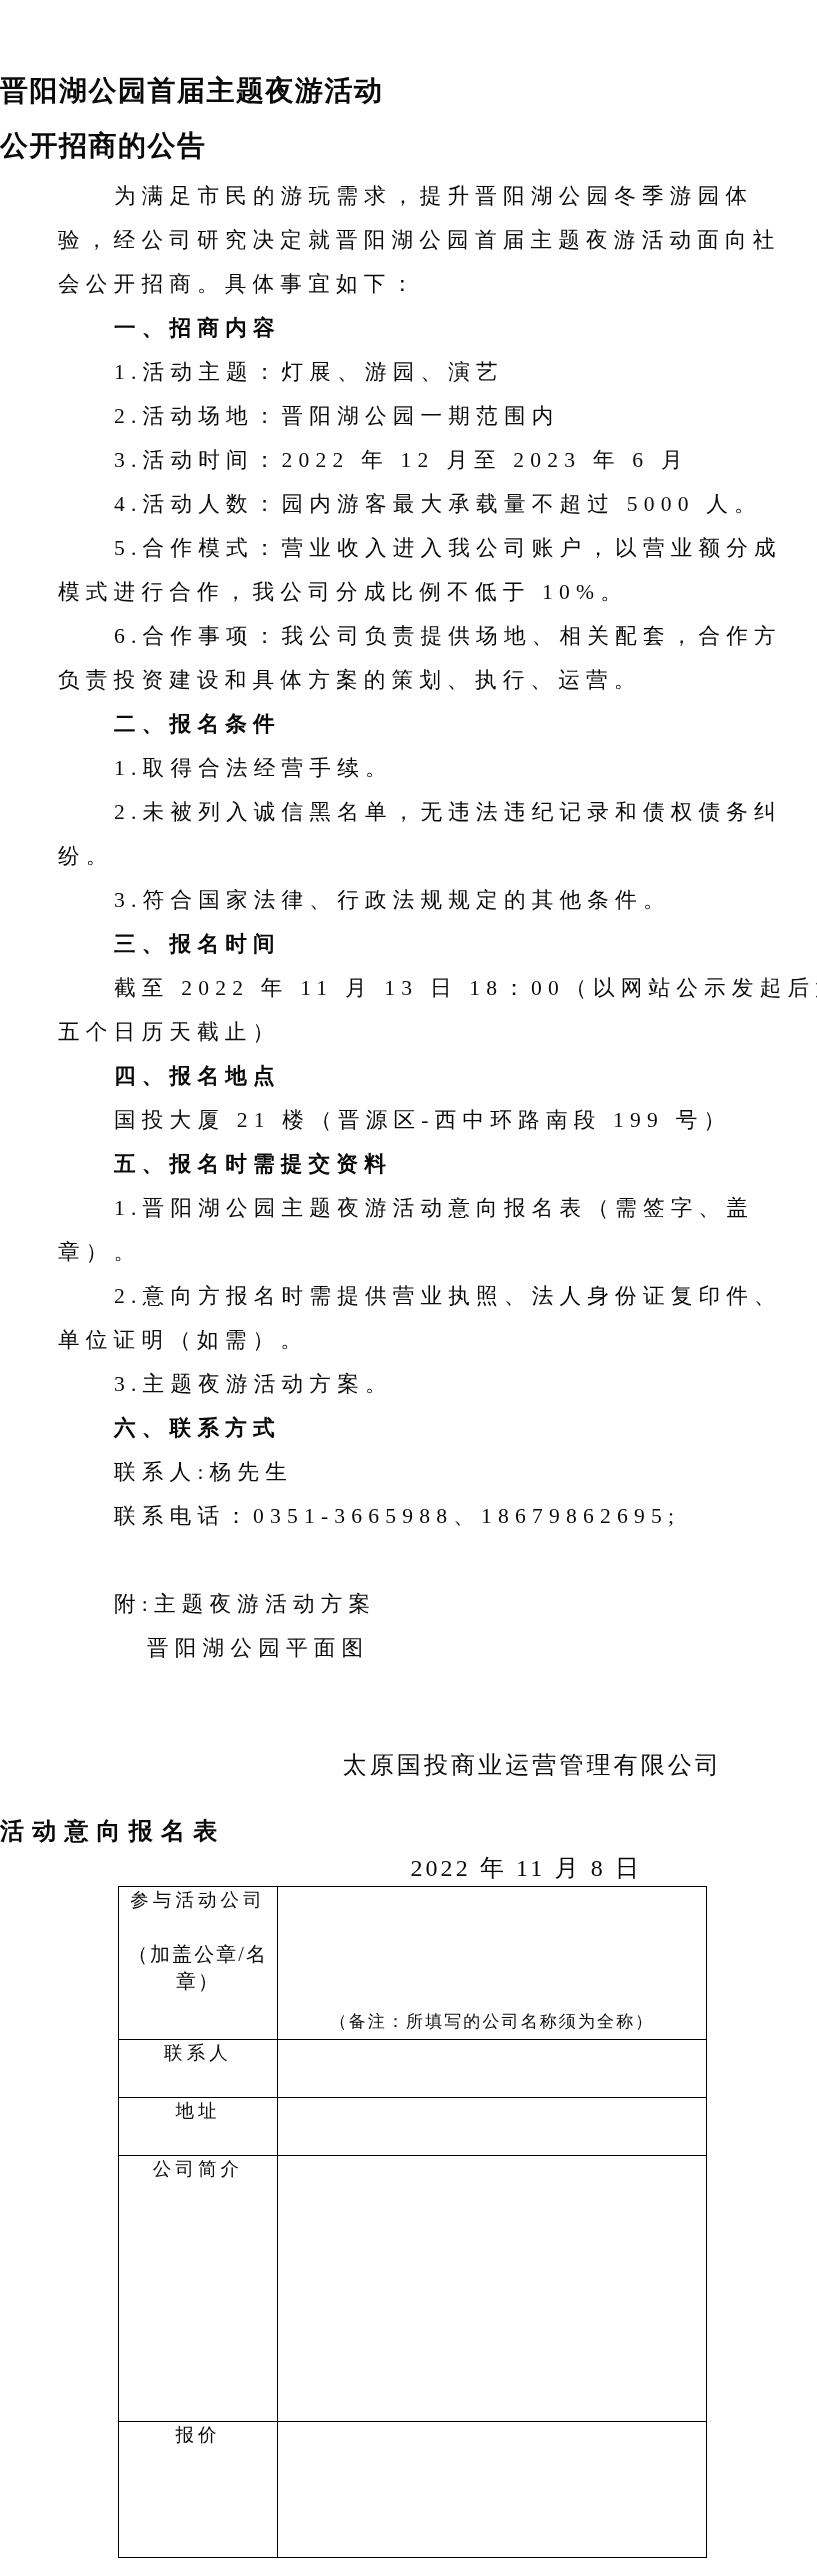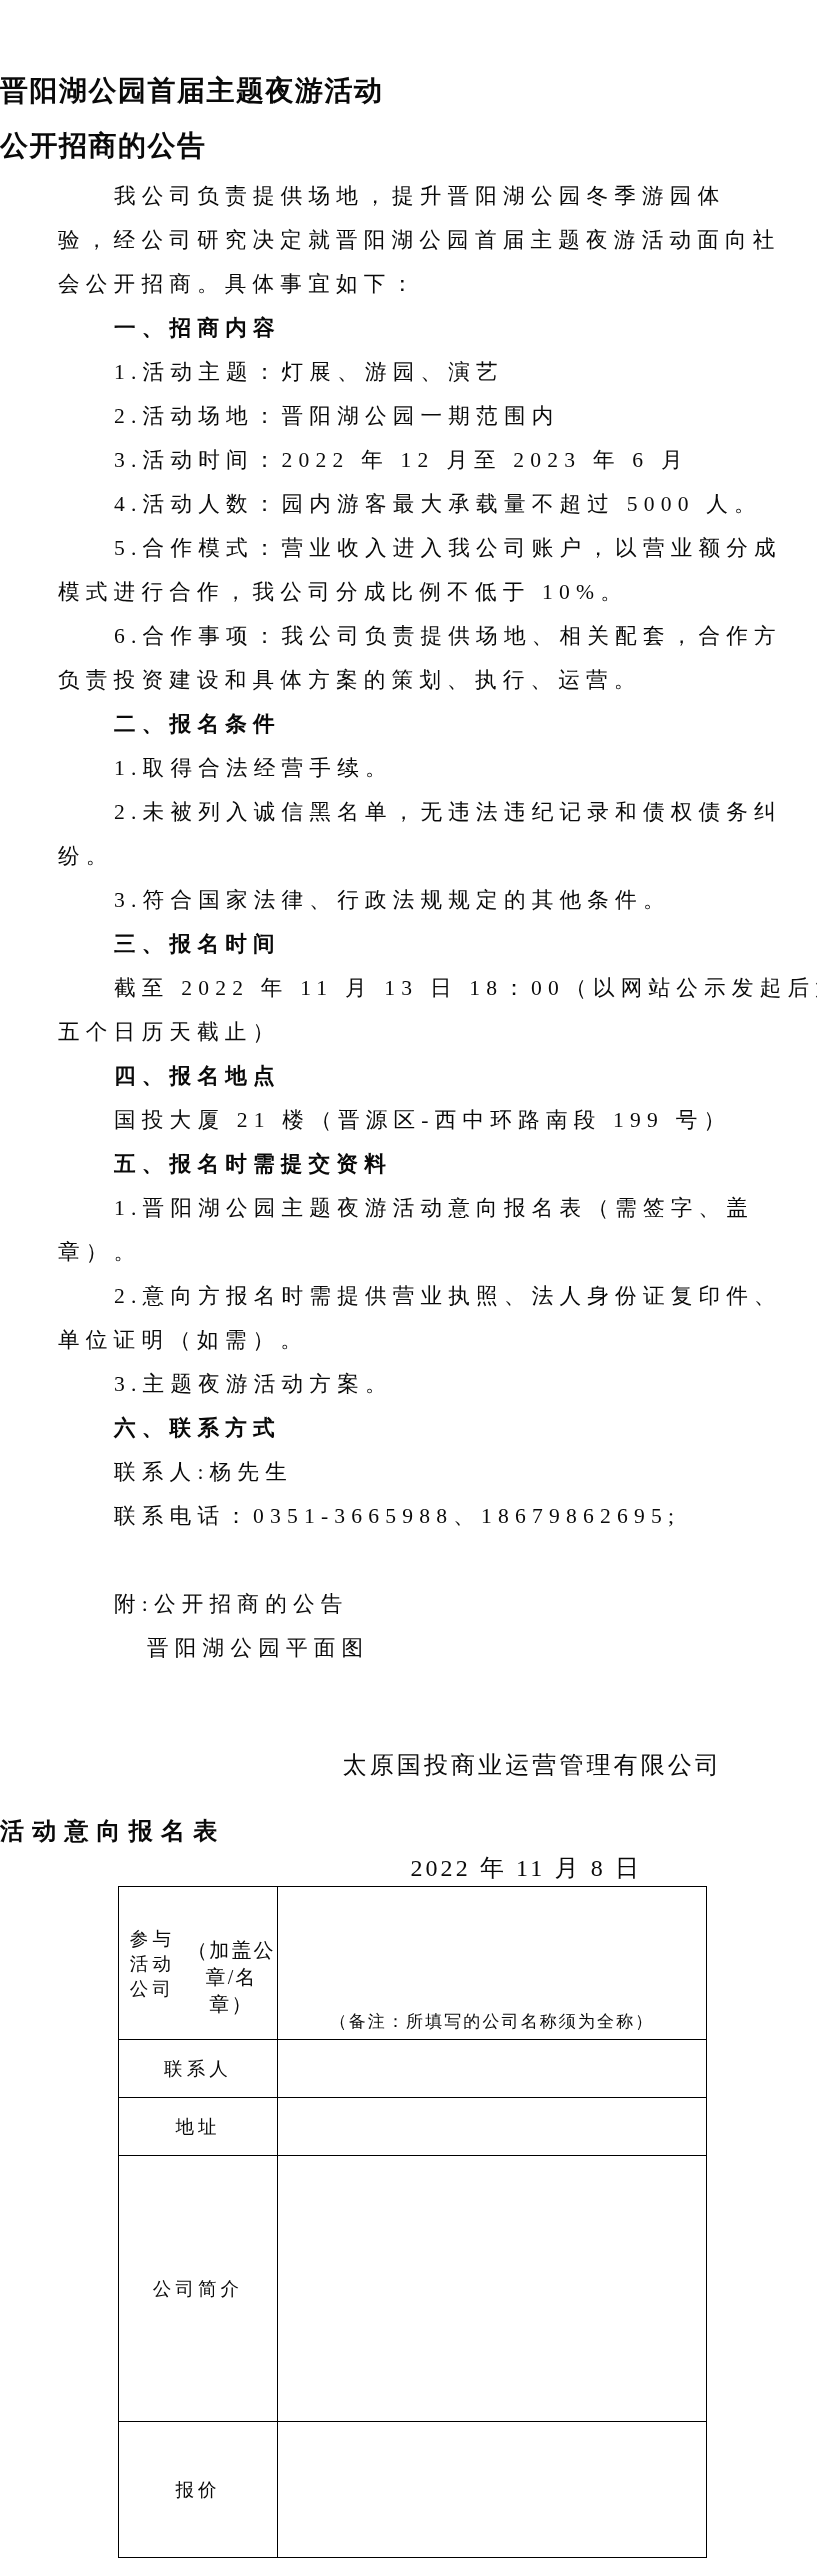--- a/index.html
+++ b/index.html
@@ -17,39 +17,39 @@
   
   .sig{position:absolute;font-size:24px;letter-spacing:3.1px;white-space:nowrap;}
   .sig.company{top:1749px;right:96px;}
   .sig.date{top:1852px;right:176px;}
   
   .form-title{position:absolute;top:1815px;left:0;width:100%;
               font-size:24px;font-weight:600;letter-spacing:8.2px;}
   .ftable{position:absolute;top:1886px;left:118px;width:589px;border:1px solid #000;border-bottom:none;box-sizing:border-box;}
   .trow{display:flex;border-bottom:1px solid #000;}
   .tcell-l{width:159px;border-right:1px solid #000;box-sizing:border-box;
-           display:flex;flex-direction:row;align-items:center;justify-content:center;
+           display:flex;flex-direction:column;align-items:center;
            font-size:18.5px;letter-spacing:4.1px;text-align:center;}
   .tcell-l .lab2{margin-top:29px;font-size:20px;letter-spacing:2.1px;}
   .tcell-r{flex:1;position:relative;}
   .cell-note{position:absolute;bottom:6.2px;left:0;width:100%;text-align:center;
              font-size:17px;letter-spacing:2.1px;}
 </style>
 </head>
 <body>
 
 <div class="page">
 
   <div class="doc-title">
     <div>晋阳湖公园首届主题夜游活动</div>
     <div>公开招商的公告</div>
   </div>
 
   <div class="doc-lines" id="doc-lines">
-      <div class="dline i2">我公司负责提供场地，提升晋阳湖公园冬季游园体</div>
+      <div class="dline i2">为满足市民的游玩需求，提升晋阳湖公园冬季游园体</div>
       <div class="dline">验，经公司研究决定就晋阳湖公园首届主题夜游活动面向社</div>
       <div class="dline">会公开招商。具体事宜如下：</div>
       <div class="dline i2 b">一、招商内容</div>
       <div class="dline i2">1.活动主题：灯展、游园、演艺</div>
       <div class="dline i2">2.活动场地：晋阳湖公园一期范围内</div>
       <div class="dline i2">3.活动时间：2022 年 12 月至 2023 年 6 月</div>
       <div class="dline i2">4.活动人数：园内游客最大承载量不超过 5000 人。</div>
       <div class="dline i2">5.合作模式：营业收入进入我公司账户，以营业额分成</div>
       <div class="dline">模式进行合作，我公司分成比例不低于 10%。</div>
       <div class="dline i2">6.合作事项：我公司负责提供场地、相关配套，合作方</div>
@@ -67,21 +67,21 @@
       <div class="dline i2 b">五、报名时需提交资料</div>
       <div class="dline i2">1.晋阳湖公园主题夜游活动意向报名表（需签字、盖</div>
       <div class="dline">章）。</div>
       <div class="dline i2">2.意向方报名时需提供营业执照、法人身份证复印件、</div>
       <div class="dline">单位证明（如需）。</div>
       <div class="dline i2">3.主题夜游活动方案。</div>
       <div class="dline i2 b">六、联系方式</div>
       <div class="dline i2">联系人:杨先生</div>
       <div class="dline i2">联系电话：0351-3665988、18679862695;</div>
       <div class="dline"></div>
-      <div class="dline i2">附:公开招商的公告</div>
+      <div class="dline i2">附:主题夜游活动方案</div>
       <div class="dline i3">晋阳湖公园平面图</div>
     </div>
 
   <div class="sig company">太原国投商业运营管理有限公司</div>
   <div class="sig date">2022 年 11 月 8 日</div>
 
   <div class="form-title">活动意向报名表</div>
   <div class="ftable" id="ftable">
       <div class="trow" style="height: 152px;">
         <div class="tcell-l">

